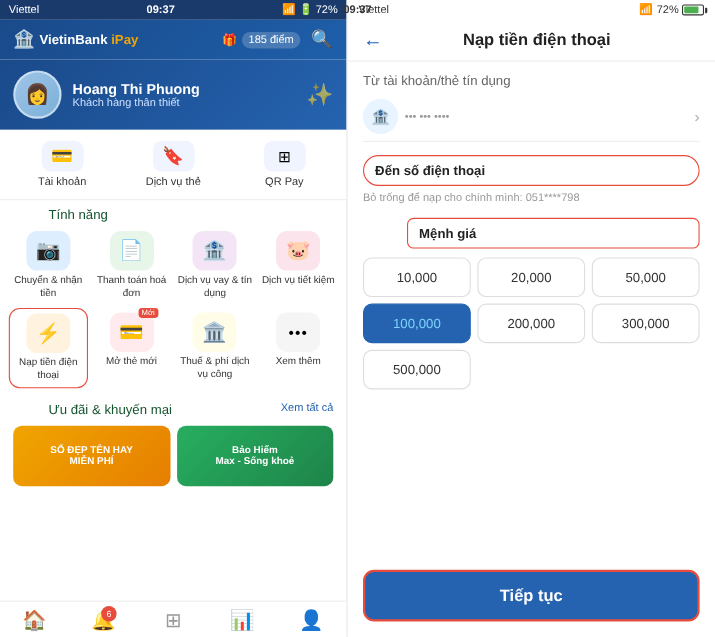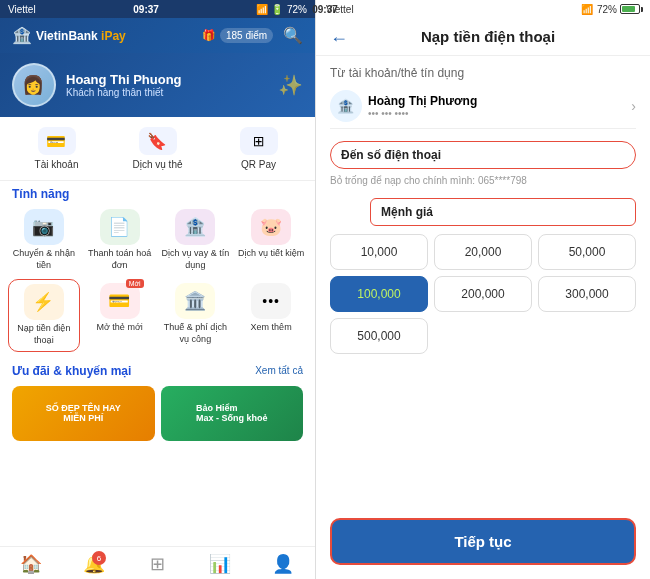--- a/index.html
+++ b/index.html
@@ -87,23 +87,24 @@
       width: 38px; height: 28px;
       background: #f0f4ff;
       border-radius: 8px;
       display: flex; align-items: center; justify-content: center;
       font-size: 16px;
     }
     .qa-label { font-size: 10px; color: #333; text-align: center; }
 
     .section-title {
       font-size: 12px;
-      font-weight: 700;
-      color: #1d4ed8;
+      font-weight: 400;
+      color: #14532d;
       padding: 6px 12px 4px;
+      margin-left: 32px;
     }
 
     .features-grid {
       display: grid;
       grid-template-columns: repeat(4, 1fr);
       gap: 4px;
       padding: 0 8px 8px;
     }
     .feature-item {
       display: flex;
@@ -330,21 +331,21 @@
       border-radius: 8px;
       font-size: 12px;
       font-weight: 400;
       text-align: center;
       cursor: pointer;
       background: white;
       color: #333;
     }
     .denom-btn.selected {
       background: #2563b0;
-      color: #bef264;
+      color: #7dd3fc;
       border-color: #2563b0;
     }
 
     .continue-btn {
       margin: 0 14px 14px;
       background: #2563b0;
       color: white;
       border: 2px solid #e74c3c;
       border-radius: 10px;
       padding: 13px;
@@ -444,21 +445,21 @@
 
   <div class="promo-section">
     <span class="section-title" style="padding:0;">Ưu đãi &amp; khuyến mại</span>
     <span class="see-all">Xem tất cả</span>
   </div>
   <div class="promo-banners">
     <div class="promo-banner yellow">
       <span style="font-size:9px;text-align:center;padding:2px;">SỐ ĐẸP TÊN HAY<br>MIỄN PHÍ</span>
     </div>
     <div class="promo-banner green">
-      <span style="font-size:9px;padding:2px;">Bảo Hiểm<br>Max - Sống khoẻ</span>
+      <span style="font-size:9px;text-align:center;padding:2px;">Bảo Hiểm<br>Max - Sống khoẻ</span>
     </div>
   </div>
 
   <div class="bottom-nav">
     <div class="nav-item active">
       <span style="font-size:18px;">🏠</span>
     </div>
     <div class="nav-item inactive" style="position:relative;">
       <span style="font-size:18px;">🔔</span>
       <span class="nav-badge">6</span>
@@ -494,31 +495,30 @@
     <span class="page-title">Nạp tiền điện thoại</span>
   </div>
 
   <div class="form-section">
 
     <div class="form-label">Từ tài khoản/thẻ tín dụng</div>
 
     <div class="bank-account-row">
       <div class="account-circle">🏦</div>
       <div class="account-info">
-        <div class="account-name">Hoàng Thị Phương</div>
         <div class="account-number">••• ••• ••••</div>
       </div>
       <span style="color:#aaa;font-size:14px;">›</span>
     </div>
 
     <div class="field-section">
       <div class="field-header">
         <span>Đến số điện thoại</span>
       </div>
-      <div class="hint-text">Bỏ trống để nạp cho chính mình: 065****798</div>
+      <div class="hint-text">Bỏ trống để nạp cho chính mình: 051****798</div>
     </div>
 
     <div class="denomination-section">
       <div class="denom-label">
         <span>Mệnh giá</span>
       </div>
       <div class="denom-grid">
         <div class="denom-btn">10,000</div>
         <div class="denom-btn">20,000</div>
         <div class="denom-btn">50,000</div>

